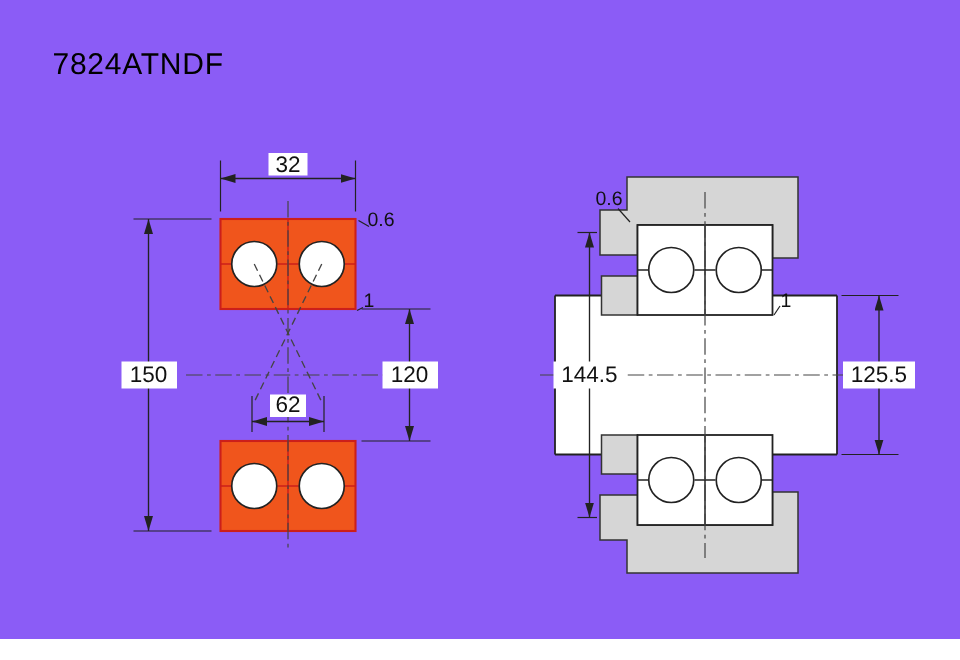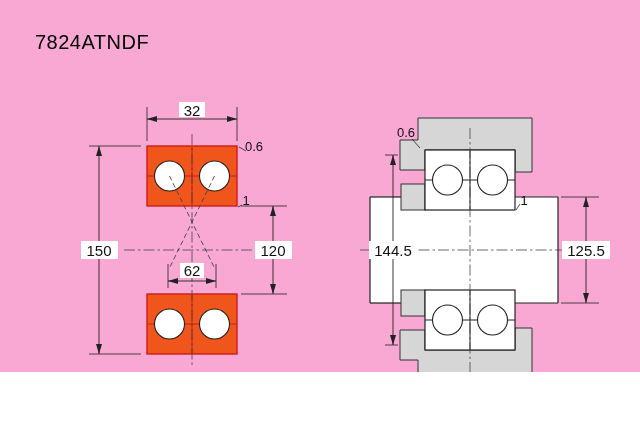--- a/index.html
+++ b/index.html
@@ -1,16 +1,16 @@
 <!DOCTYPE html>
 <html style="--orange: #f0551c; --red: #cc1f1a; --gray: #d6d6d6; --line: #222222;"><head>
 <meta charset="utf-8">
 <style>
   html,body{margin:0;padding:0;background:#fff;}
-  .stage{position:relative;width:640px;height:372px;background:#f9a8d4;overflow:hidden;text-decoration:underline;}
+  .stage{position:relative;width:640px;height:426px;background:#8b5cf6;overflow:hidden;text-decoration:underline;}
   svg text{font-family:"Liberation Sans",sans-serif;fill:#111;}
   .title-text{font-size:20px;letter-spacing:.5px;fill:#000;}
   .dim-label{font-size:15px;}
   .chamfer-label{font-size:13px;}
   .outline{stroke:#222;stroke-width:1.2;fill:none;}
   .dim{stroke:#222;stroke-width:0.9;fill:none;}
   .ext{stroke:#222;stroke-width:0.8;fill:none;}
   .leader{stroke:#222;stroke-width:0.8;fill:none;}
   .cl{stroke:#444;stroke-width:0.8;fill:none;stroke-dasharray:11 3 2.5 3;}
   .dash{stroke:#444;stroke-width:0.9;fill:none;stroke-dasharray:5 3;}

